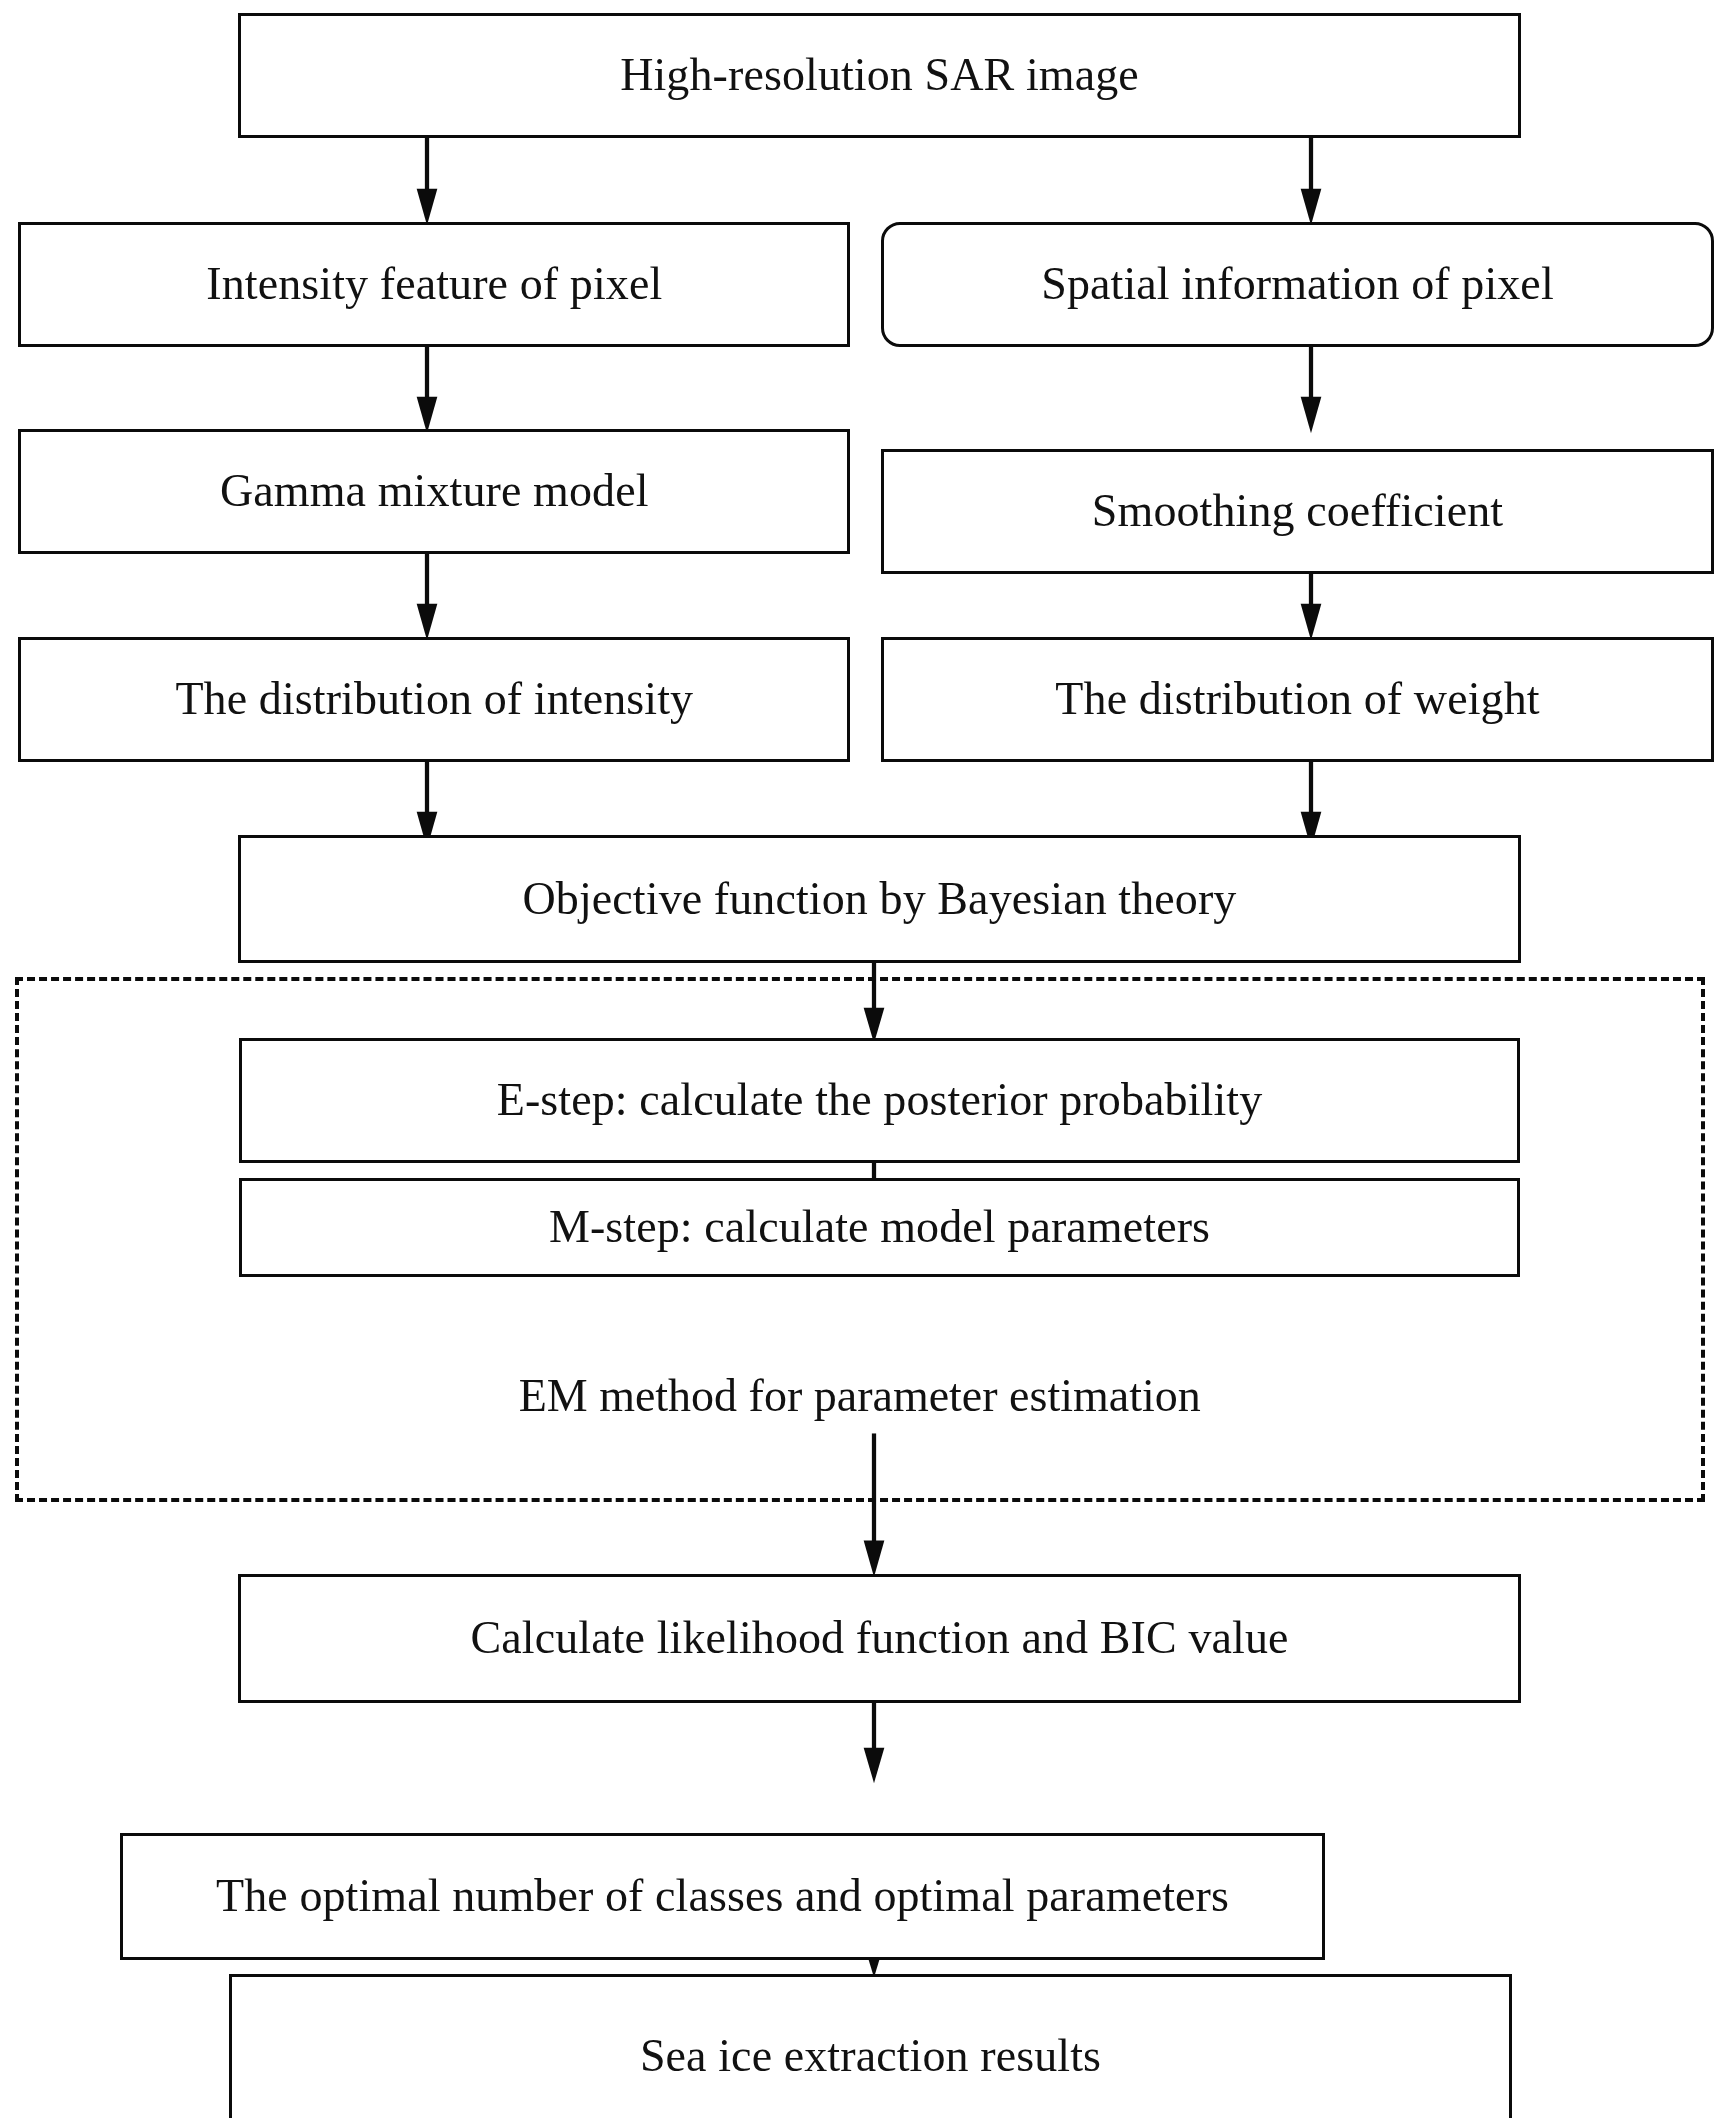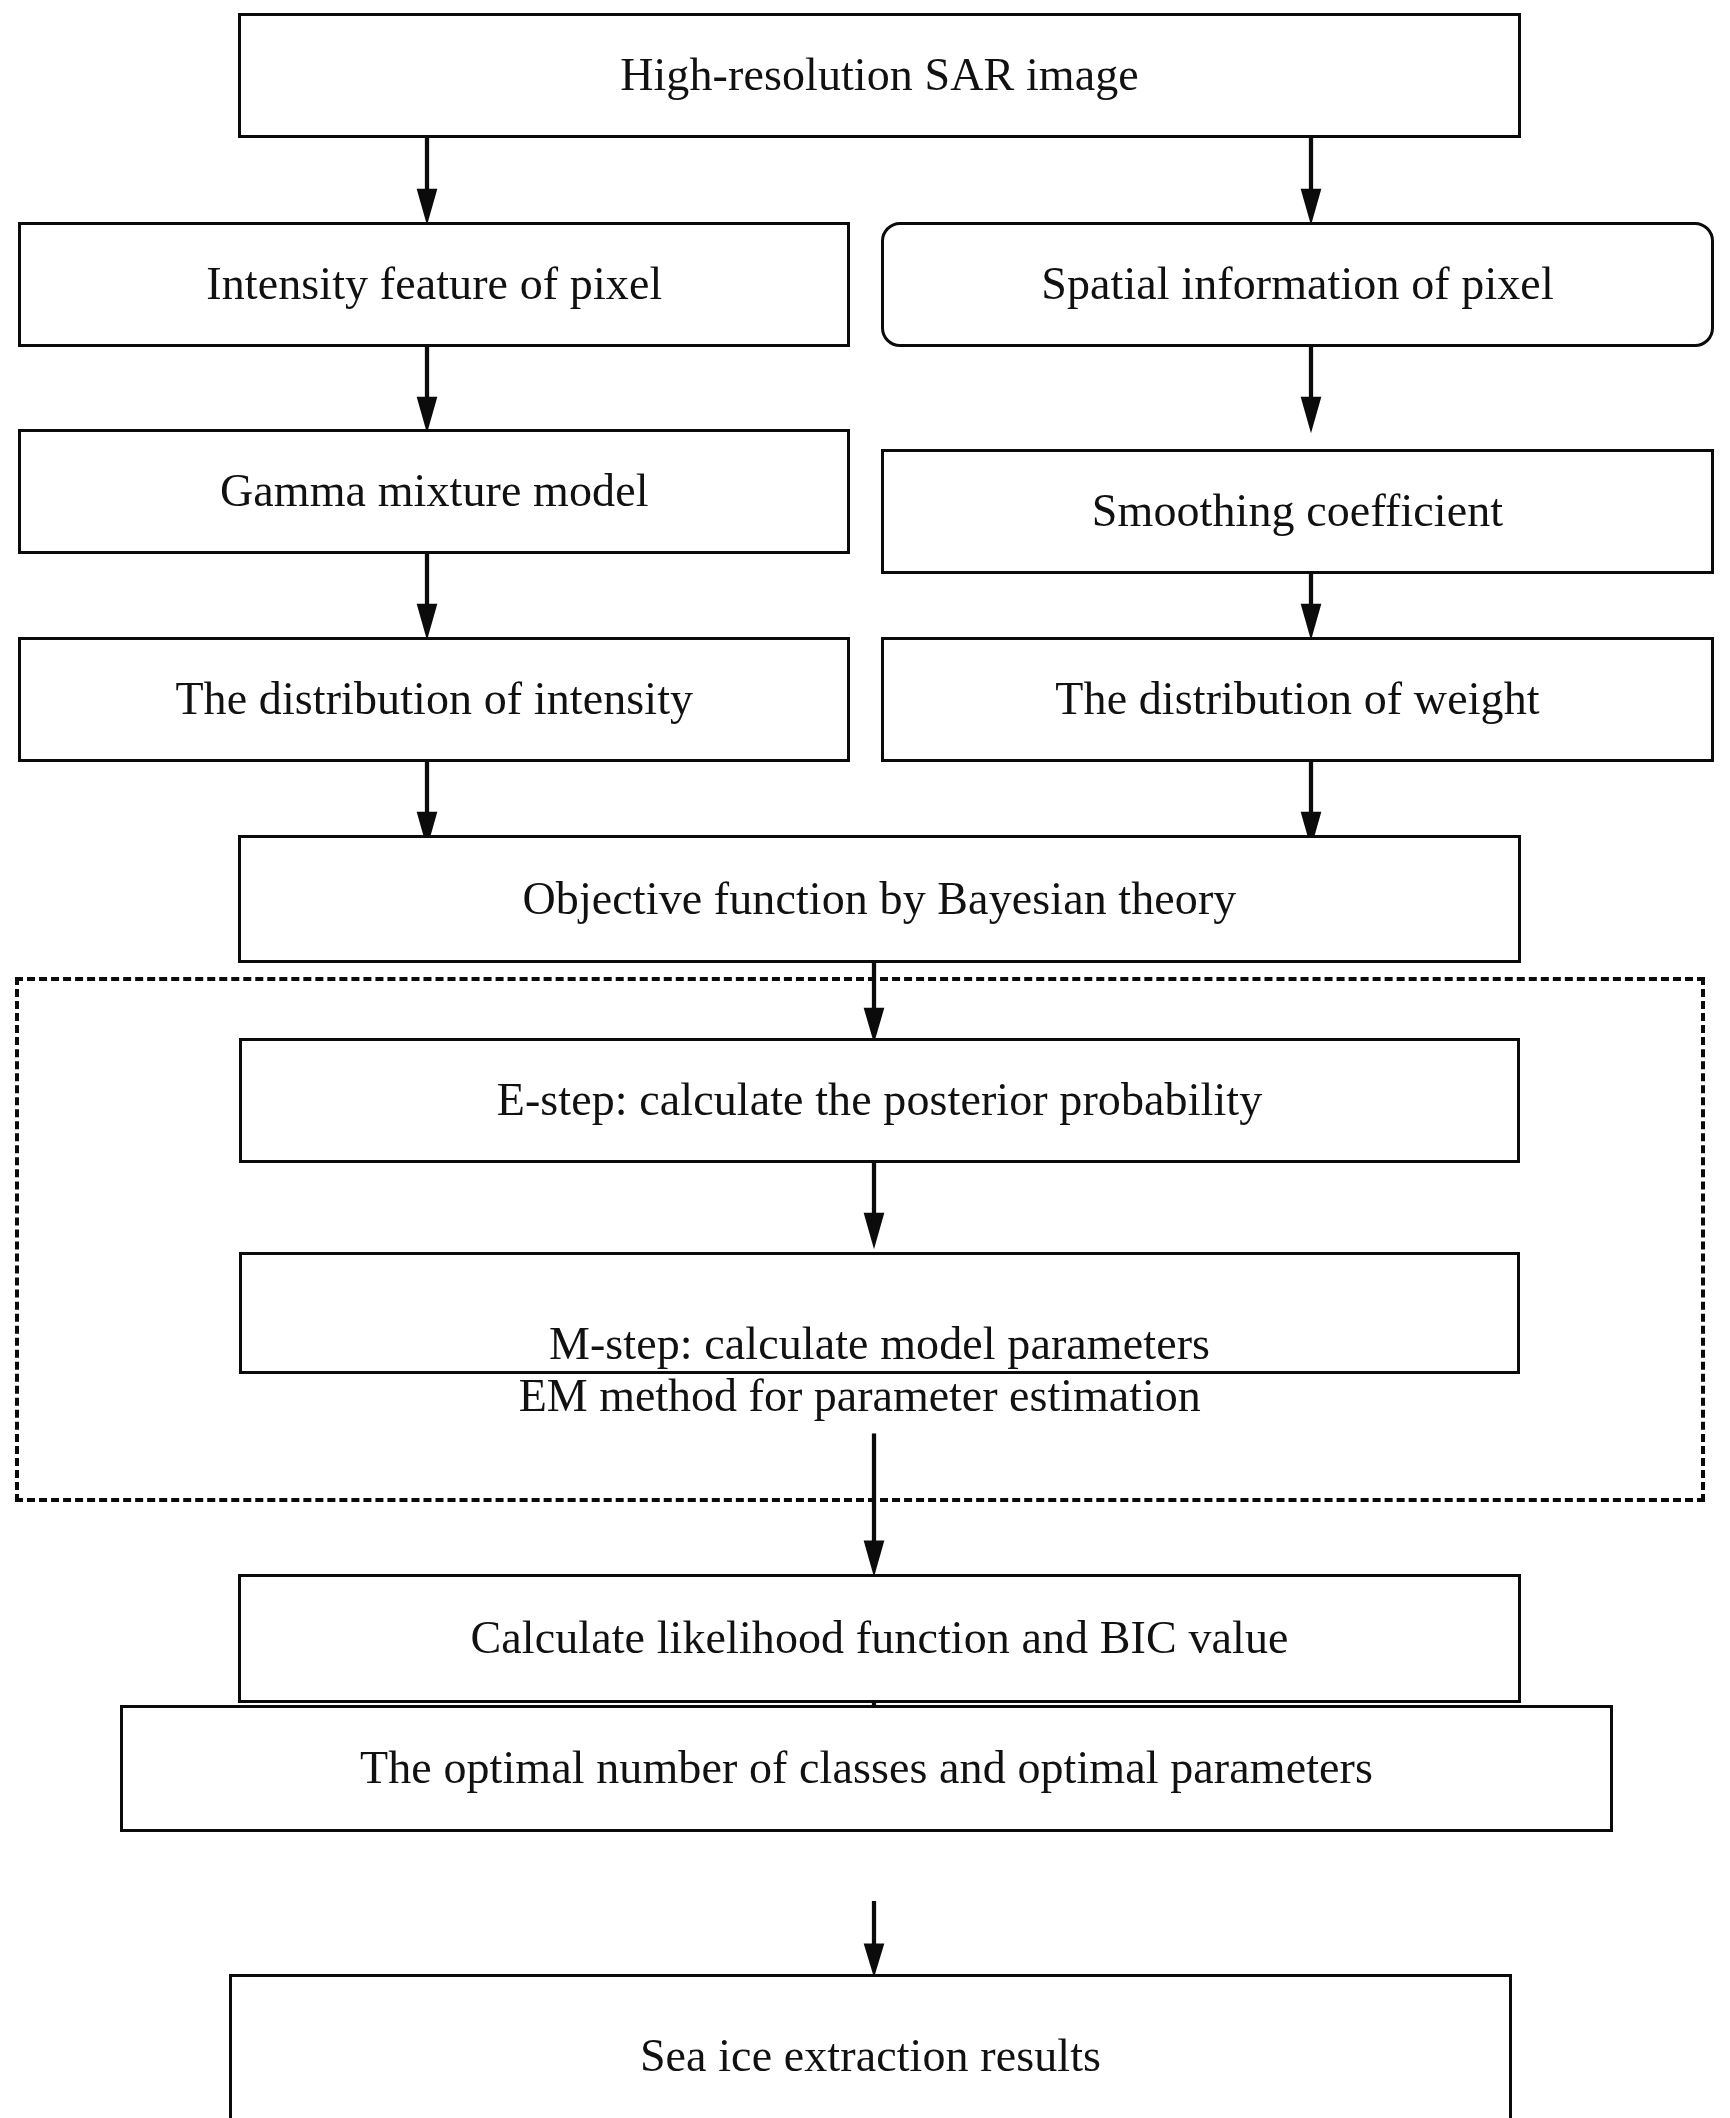--- a/index.html
+++ b/index.html
@@ -174,29 +174,29 @@
   </div>
 
   <div class="node" style="left:238px; top:835px; width:1283px; height:128px;">
     <span>Objective function by Bayesian theory</span>
   </div>
 
   <div class="node" style="left:239px; top:1038px; width:1281px; height:125px;">
     <span>E-step: calculate the posterior probability</span>
   </div>
 
-  <div class="node" style="left:239px; top:1252px; width:1281px; height:122px;align-items:flex-end;">
+  <div class="node" style="left:239px; top:1178px; width:1281px; height:99px;">
     <span>M-step: calculate model parameters</span>
   </div>
 
   <div class="node" style="left:238px; top:1574px; width:1283px; height:129px;">
     <span>Calculate likelihood function and BIC value</span>
   </div>
 
-  <div class="node" style="left:120px; top:1705px; width:1493px; height:127px;">
+  <div class="node" style="left:120px; top:1833px; width:1205px; height:127px;">
     <span>The optimal number of classes and optimal parameters</span>
   </div>
 
   <div class="node" style="left:229px; top:1974px; width:1283px; height:164px;">
     <span>Sea ice extraction results</span>
   </div>
 
 </div>
 
 

